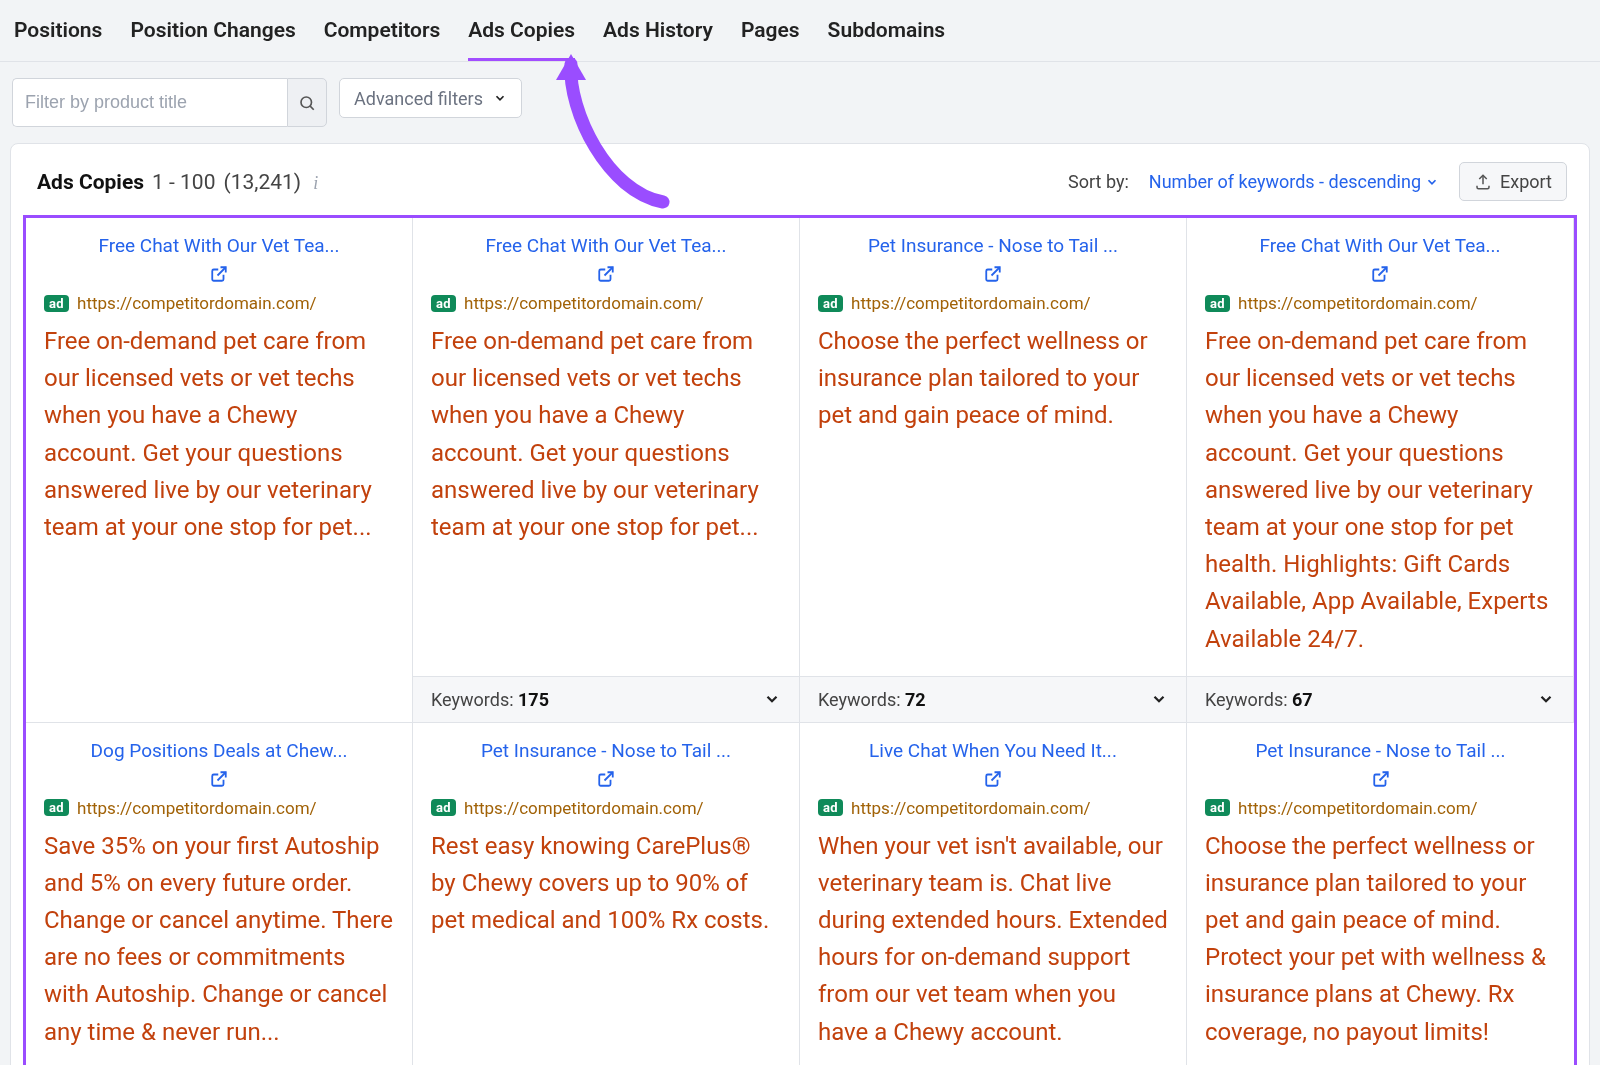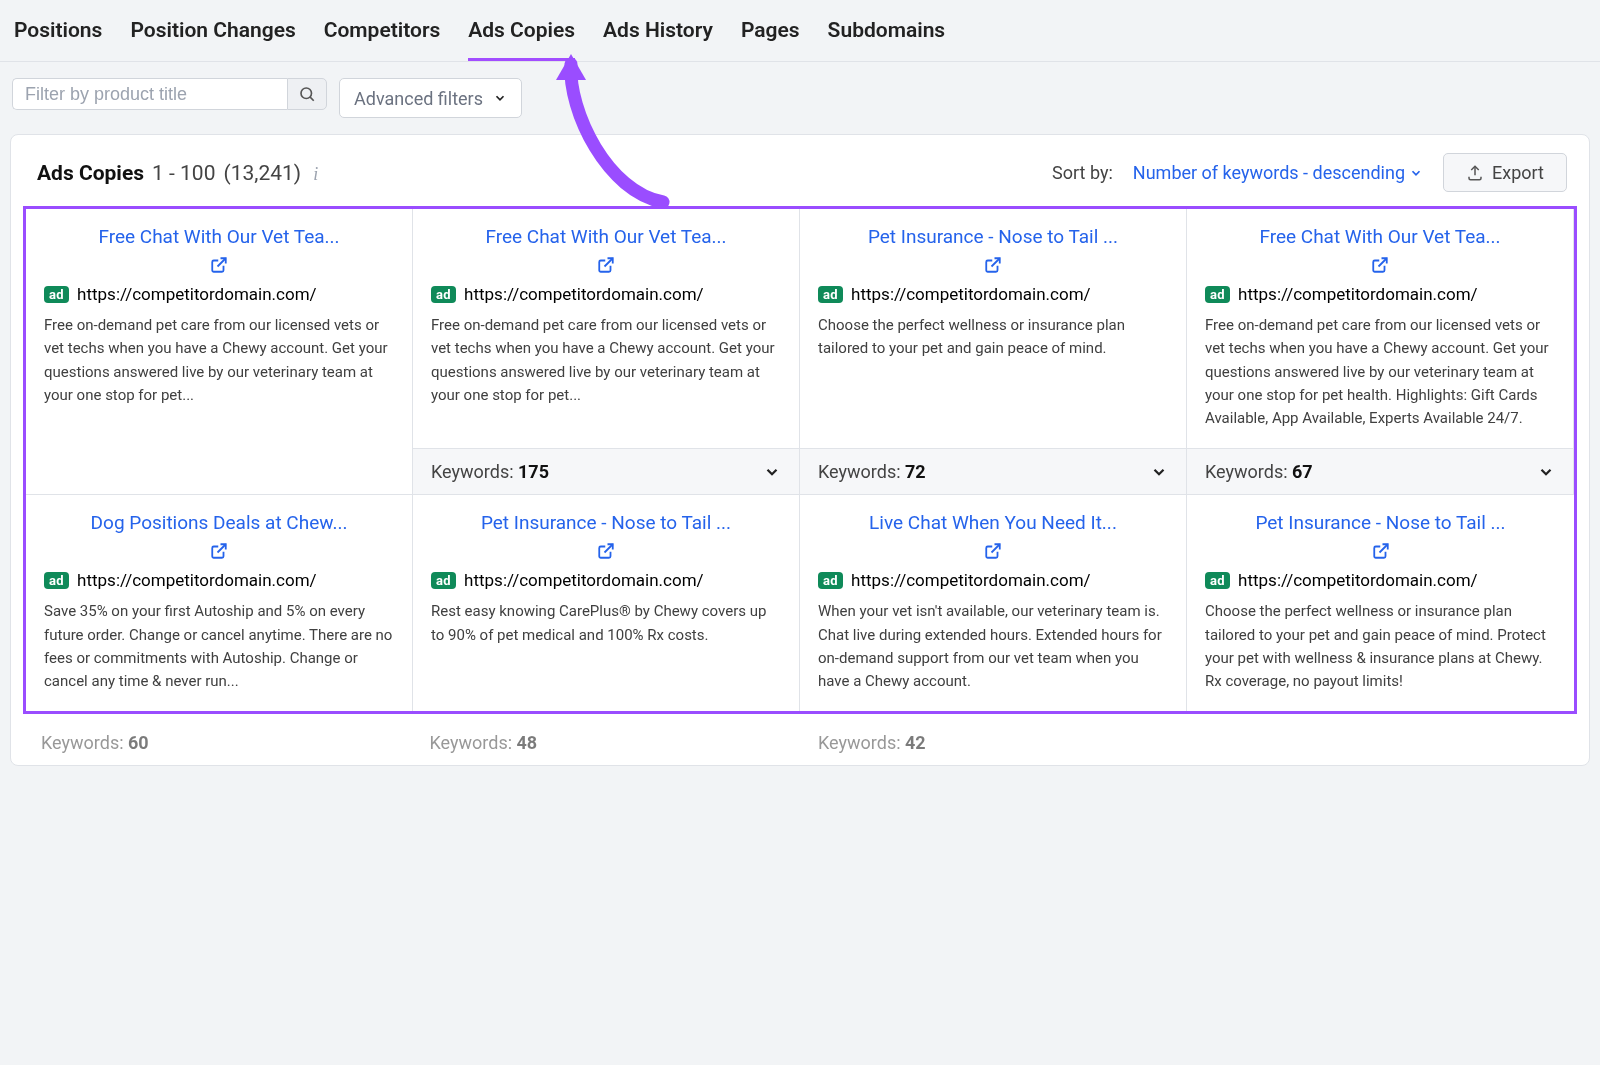--- a/index.html
+++ b/index.html
@@ -27,21 +27,21 @@
     border-bottom: 3px solid #a24dff;
   }
   .filter-bar {
     display: flex;
     gap: 12px;
     padding: 16px 12px;
   }
   .filter-group {
     display: flex;
     align-items: stretch;
-    height: 32px;
+    height: 49px;
   }
   .filter-input {
     border: 1px solid #d1d5db;
     border-right: none;
     border-radius: 5px 0 0 5px;
     padding: 0 12px;
     font-size: 18px;
     width: 275px;
     color: #6b7280;
     background: #fff;
@@ -110,21 +110,21 @@
     color: #2563eb;
     cursor: pointer;
     display: inline-flex;
     align-items: center;
     gap: 4px;
   }
   .export-btn {
     border: 1px solid #d1d5db;
     background: #f6f7f9;
     border-radius: 5px;
-    padding: 8px 22px;
+    padding: 8px 14px;
     display: flex;
     align-items: center;
     gap: 8px;
     cursor: pointer;
     font-size: 18px;
     color: #444;
   }
   .ads-grid {
     display: grid;
     grid-template-columns: repeat(4, 1fr);
@@ -171,30 +171,30 @@
   .ad-badge {
     background: #0f8a59;
     color: #fff;
     font-size: 13px;
     font-weight: 700;
     border-radius: 4px;
     padding: 1px 5px;
     letter-spacing: 0.4px;
   }
   .ad-url {
-    color: #000000;
+    color: #a16207;
     font-size: 17px;
     cursor: pointer;
     white-space: nowrap;
     overflow: hidden;
     text-overflow: ellipsis;
   }
   .ad-desc {
-    color: #404040;
-    font-size: 15px;
+    color: #c2410c;
+    font-size: 24px;
     line-height: 1.55;
   }
   .ad-footer {
     background: #f6f7f9;
     border-top: 1px solid #e0e3e8;
     padding: 12px 18px;
     display: flex;
     align-items: center;
     justify-content: space-between;
     font-size: 18px;

